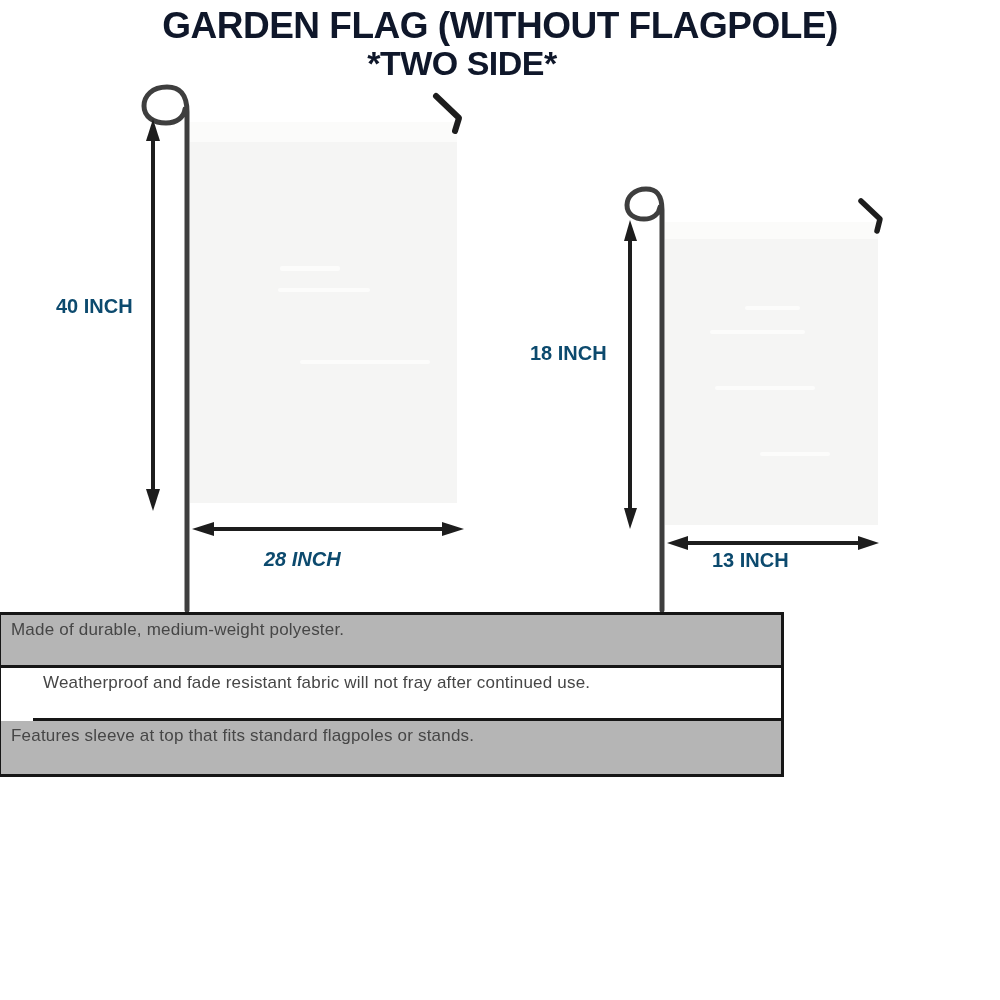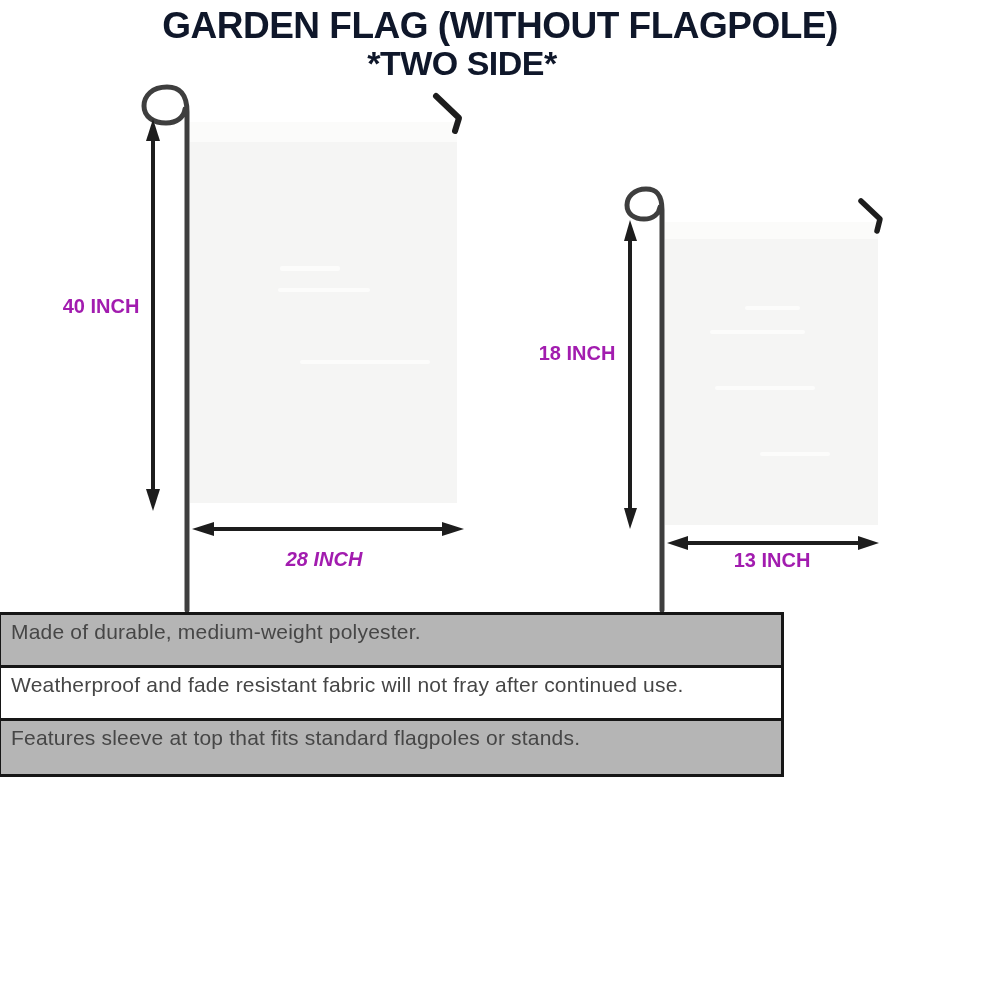--- a/index.html
+++ b/index.html
@@ -8,34 +8,34 @@
     font-family:"Liberation Sans", sans-serif;overflow:hidden;
   }
   .title-block{
     position:absolute;top:6px;left:0;width:1000px;text-align:center;
     color:#0f172a;font-weight:bold;line-height:1.06;
   }
   .title-line1{font-size:37px;letter-spacing:-0.5px;}
   .title-line2{font-size:34px;letter-spacing:-0.5px;transform:translateX(-38px);}
   .diagram-layer{position:absolute;left:0;top:0;width:1000px;height:1000px;}
   .dim-label{
-    position:absolute;color:#a21caf;font-weight:bold;font-size:20px;
-    text-align:center;white-space:nowrap;letter-spacing:0px;
+    position:absolute;color:#0c4a6e;font-weight:bold;font-size:20px;
+    white-space:nowrap;letter-spacing:0px;
   }
   .features{
     position:absolute;left:-2px;top:612px;width:780px;
     border:3px solid #161616;background:#ffffff;
   }
   .feature-row{
     height:53px;box-sizing:border-box;border-bottom:3px solid #161616;
-    padding:5px 8px 0 10px;font-size:21px;color:#464646;letter-spacing:0.2px;
+    padding:5px 8px 0 10px;font-size:17px;color:#464646;letter-spacing:0.2px;
   }
   .feature-row:last-child{border-bottom:none;}
   .feature-row.shaded{background:#b5b5b5;}
-  .feature-row.plain{background:#ffffff;}
+  .feature-row.plain{background:#ffffff;margin-left:32px;}
 </style>
 </head>
 <body>
 
 <div class="title-block">
   <div class="title-line1">GARDEN FLAG (WITHOUT FLAGPOLE)</div>
   <div class="title-line2">*TWO SIDE*</div>
 </div>
 
 <svg class="diagram-layer" width="1000" height="1000" viewBox="0 0 1000 1000" xmlns="http://www.w3.org/2000/svg">

